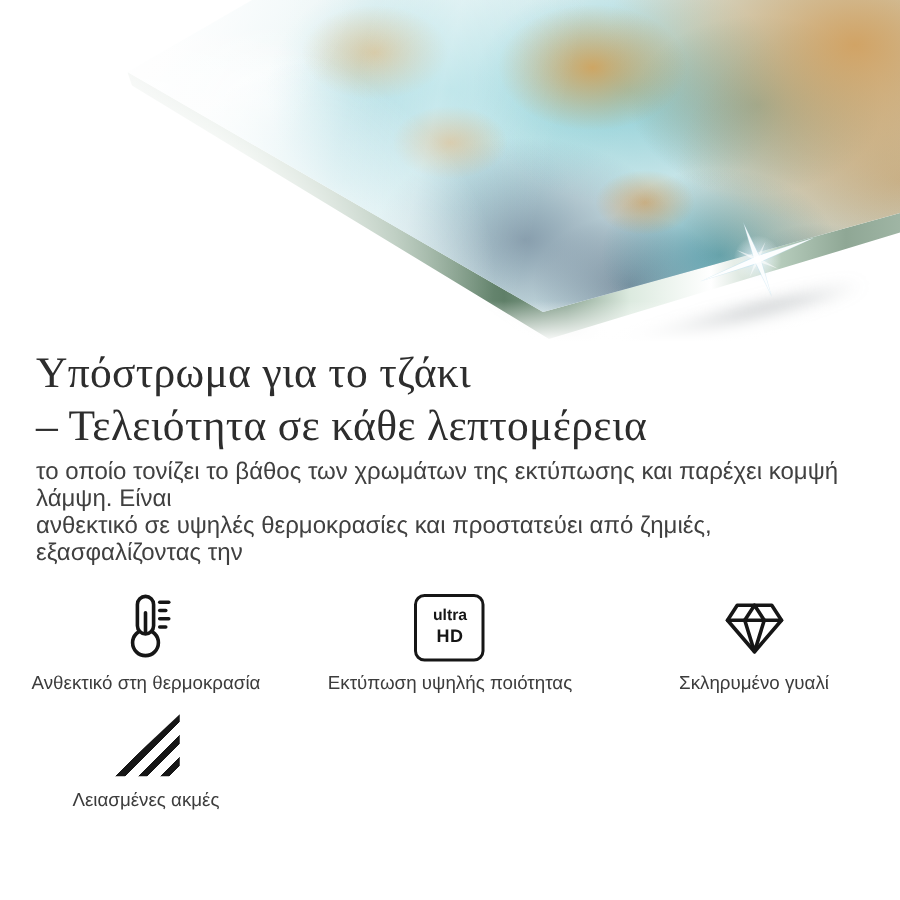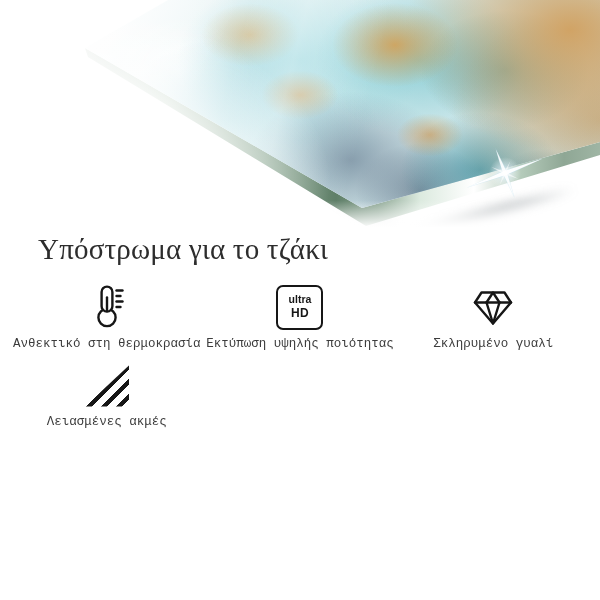--- a/index.html
+++ b/index.html
@@ -60,32 +60,32 @@
   .fog{position:absolute;inset:0;pointer-events:none;
     background:
       radial-gradient(420px 260px at 6% 80%, #ffffff 34%, rgba(255,255,255,0) 70%),
       linear-gradient(116deg, #ffffff 4%, rgba(255,255,255,.92) 10%, rgba(255,255,255,0) 34%),
       linear-gradient(180deg, rgba(255,255,255,0) 88%, #ffffff 100%);
   }
 
   .sparkle{position:absolute;left:463px;top:131px;width:84px;height:84px;}
 
   
-  .content{padding:0 38px;}
+  .content{padding:0 24px;}
   .title{font-family:"Liberation Serif","DejaVu Serif",serif;font-weight:400;
     font-size:29px;line-height:35px;color:#2d2d2d;margin:4px 0 0;letter-spacing:.2px;}
   .title div{white-space:nowrap;}
   .desc{margin:4px 0 0;font-size:13.6px;line-height:26px;color:#424242;letter-spacing:-.05px;}
 
   
   .features{display:grid;grid-template-columns:repeat(3,1fr);row-gap:10px;
     margin:6px -28px 0;}
   .feature{display:flex;flex-direction:column;align-items:center;}
   .icon-box{height:48px;display:flex;align-items:center;justify-content:center;}
-  .feature-label{margin-top:6px;font-size:12.5px;color:#3c3c3c;text-align:center;font-family:Liberation Mono, monospace;}
+  .feature-label{margin-top:6px;font-size:12.5px;color:#3c3c3c;text-align:center;}
 
   .icon-stroke{stroke:#161616;fill:none;stroke-width:2.4;stroke-linecap:round;stroke-linejoin:round;}
 
   .hd-badge{width:43px;height:41px;border:2.6px solid #161616;border-radius:7px;
     display:flex;flex-direction:column;align-items:center;justify-content:center;color:#161616;}
   .hd-badge .u{font-size:10.5px;font-weight:700;line-height:11px;letter-spacing:0;}
   .hd-badge .h{font-size:12px;font-weight:800;line-height:16px;letter-spacing:.3px;}
 
   .stripes{width:45px;height:43px;
     clip-path:polygon(2% 100%,100% 4%,100% 100%);
@@ -119,24 +119,27 @@
         <polygon points="-15,0 0,-1.3 15,0 0,1.3" fill="#ffffff" opacity=".6"></polygon>
         <polygon points="0,-13 1.2,0 0,13 -1.2,0" fill="#ffffff" opacity=".55"></polygon>
       </g>
     </g>
   </svg>
 </div>
 
 <div class="content">
   <h1 class="title">
     <div>Υπόστρωμα για το τζάκι</div>
+    <div>– Τελειότητα σε κάθε λεπτομέρεια</div>
   </h1>
 
   <p class="desc">
     </p>
+    <div>το οποίο τονίζει το βάθος των χρωμάτων της εκτύπωσης και παρέχει κομψή λάμψη. Είναι</div>
+    <div>ανθεκτικό σε υψηλές θερμοκρασίες και προστατεύει από ζημιές, εξασφαλίζοντας την</div>
   <p></p>
 
   <div class="features">
 
     <div class="feature">
       <div class="icon-box">
         <svg width="48" height="48" viewBox="0 0 48 48">
           <circle class="icon-stroke" cx="24" cy="34.5" r="8.6"></circle>
           <rect x="18.6" y="3.6" width="10.8" height="25" rx="5.4" fill="#ffffff" stroke="#161616" stroke-width="2.4"></rect>
           <line class="icon-stroke" x1="24" y1="14.5" x2="24" y2="28" stroke-width="2.6"></line>

